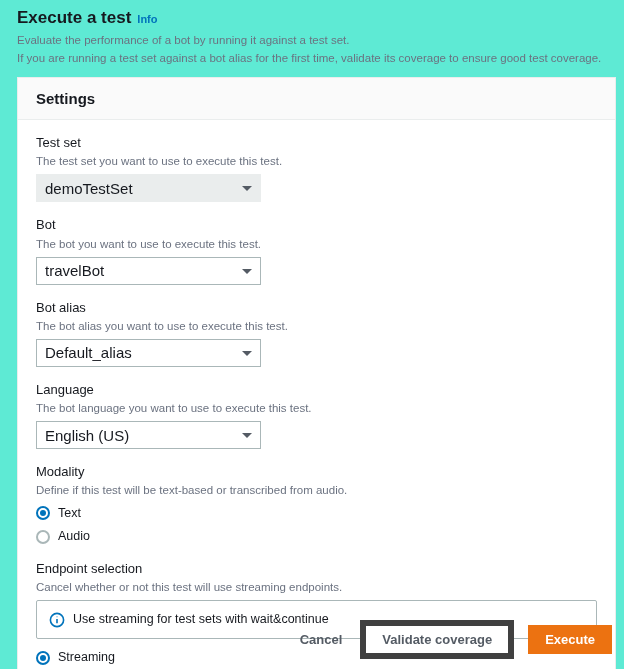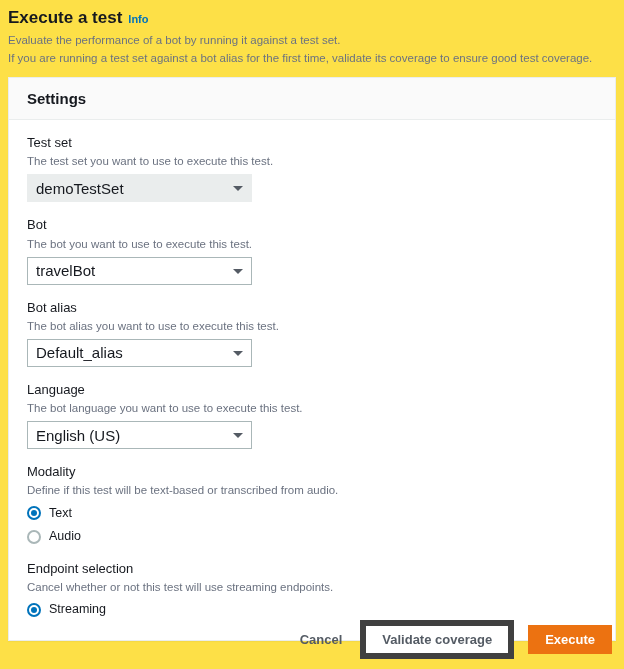--- a/index.html
+++ b/index.html
@@ -7,22 +7,22 @@
     margin: 0; padding: 0;
     font-family: "Amazon Ember", "Helvetica Neue", Arial, sans-serif;
     font-size: 13px;
     line-height: 1.4;
     color: #16191f;
     background: #f2f3f3;
   }
   .page {
     width: 624px;
     height: 669px;
-    background: #fde047;
-    padding: 6px 8px 10px 8px;
+    background: #5eead4;
+    padding: 6px 8px 10px 17px;
     position: relative;
   }
   .page-title-row { display: flex; align-items: baseline; gap: 6px; }
   .page-title { font-size: 17px; font-weight: 700; margin: 0; }
   .info-link { color: #0073bb; font-size: 11px; font-weight: 700; cursor: pointer; }
   .page-desc { color: #6b7280; font-size: 11.5px; margin: 2px 0 0 0; line-height: 1.45; }
   .panel {
     background: #fff; border: 1px solid #eaeded; margin-top: 10px;
     box-shadow: 0 1px 1px rgba(0,0,0,0.03);
   }
@@ -149,20 +149,28 @@
         </div>
         <div class="radio-row">
           <span class="radio-outer"></span>
           <label>Audio</label>
         </div>
       </div>
 
       <div class="field">
         <div class="field-label">Endpoint selection</div>
         <div class="field-help">Cancel whether or not this test will use streaming endpoints.</div>
+        <div class="info-box">
+          <svg class="info-icon" viewBox="0 0 16 16" fill="none" stroke="currentColor" stroke-width="1.6">
+            <circle cx="8" cy="8" r="6.6"></circle>
+            <line x1="8" y1="7" x2="8" y2="11.3"></line>
+            <circle cx="8" cy="4.7" r="0.5" fill="currentColor" stroke="none"></circle>
+          </svg>
+          <span>Use streaming for test sets with wait&amp;continue</span>
+        </div>
         <div class="radio-row">
           <span class="radio-outer selected">
               <span class="radio-inner"></span>
             </span>
           <label>Streaming</label>
         </div>
 
       </div>
 
     </div>

